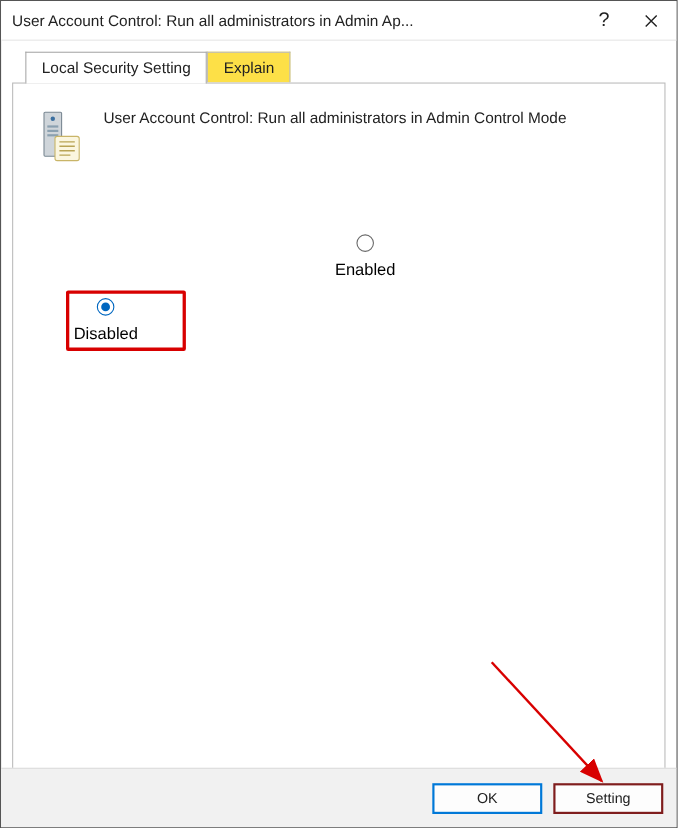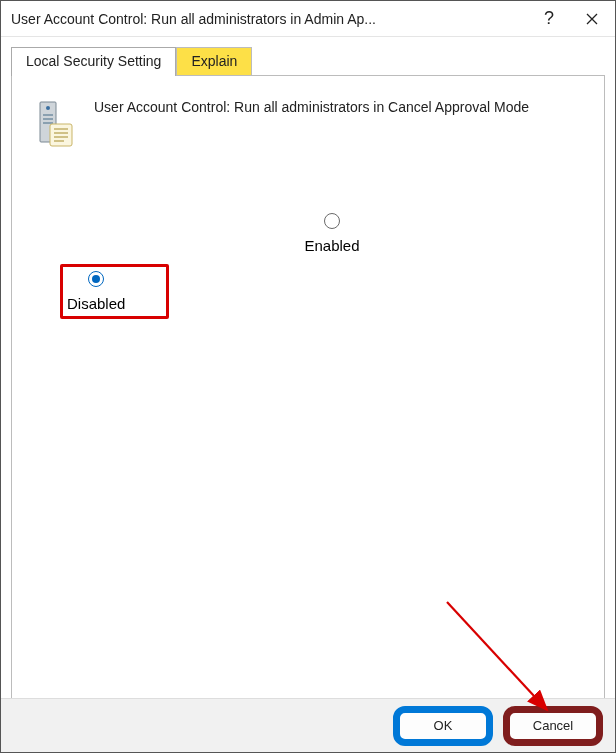--- a/index.html
+++ b/index.html
@@ -40,20 +40,21 @@
       background: transparent;
       border: none;
       font-size: 15px;
       cursor: default;
     }
     .help-btn { width: 40px; font-weight: 400; font-size: 18px;}
     .tabs {
       display: flex;
       padding: 10px 10px 0 10px;
       align-items: flex-end;
+      margin-left: 12px;
     }
     .tab {
       padding: 5px 14px 6px 14px;
       border: 1px solid #bcbcbc;
       border-bottom: none;
       background: #fde047;
       font-size: 14px;
       color: #222;
       margin-right: 0px;
       position: relative;
@@ -134,27 +135,27 @@
       background: #f1f1f1;
       display: flex;
       justify-content: flex-end;
       align-items: center;
       padding-right: 12px;
       gap: 10px;
       border-top: 1px solid #ddd;
     }
     .btn {
       min-width: 100px;
-      height: 40px;
-      border: 7px solid #7f1d1d;
+      height: 28px;
+      border: 2px solid #7f1d1d;
       background: #fdfdfd;
       font-size: 13px;
       color: #222;
       cursor: default;
-      border-radius: 12px;
+      border-radius: 0;
     }
     .btn.primary {
       border-color: #0078d7;
     }
     .arrow-annot {
       position: absolute;
       bottom: 10px;
       right: 8px;
       width: 200px;
       height: 200px;
@@ -194,40 +195,40 @@
         <rect x="11" y="20" width="10" height="2" fill="#8aa0b0"></rect>
         <rect x="11" y="24" width="10" height="2" fill="#8aa0b0"></rect>
 
         <rect x="18" y="26" width="22" height="22" rx="2" fill="#fbf6df" stroke="#c9b568" stroke-width="1"></rect>
         <line x1="22" y1="31" x2="36" y2="31" stroke="#b9a455" stroke-width="1.3"></line>
         <line x1="22" y1="35" x2="36" y2="35" stroke="#b9a455" stroke-width="1.3"></line>
         <line x1="22" y1="39" x2="36" y2="39" stroke="#b9a455" stroke-width="1.3"></line>
         <line x1="22" y1="43" x2="32" y2="43" stroke="#b9a455" stroke-width="1.3"></line>
       </svg>
     </div>
-    <div class="policy-desc">User Account Control: Run all administrators in Cancel Approval Mode</div>
+    <div class="policy-desc">User Account Control: Run all administrators in Admin Control Mode</div>
   </div>
 
   <div class="options">
     <label class="opt">
       <span class="radio"></span>
       <span>Enabled</span>
     </label>
     <div class="highlight-box">
       <label class="opt" style="margin-bottom:0">
         <span class="radio checked"></span>
         <span>Disabled</span>
       </label>
     </div>
   </div>
 </div>
 
 <div class="buttons">
   <button class="btn primary">OK</button>
-  <button class="btn">Cancel</button>
+  <button class="btn">Setting</button>
 </div>
 
 <svg class="arrow-annot" viewBox="0 0 200 200">
   <defs>
     <marker id="arrhead" markerWidth="10" markerHeight="8" refX="9" refY="4" orient="auto">
       <polygon points="0 0, 10 4, 0 8" fill="#d80000"></polygon>
     </marker>
   </defs>
   <line x1="40" y1="60" x2="140" y2="168" stroke="#d80000" stroke-width="2.2" marker-end="url(#arrhead)"></line>
 </svg>

